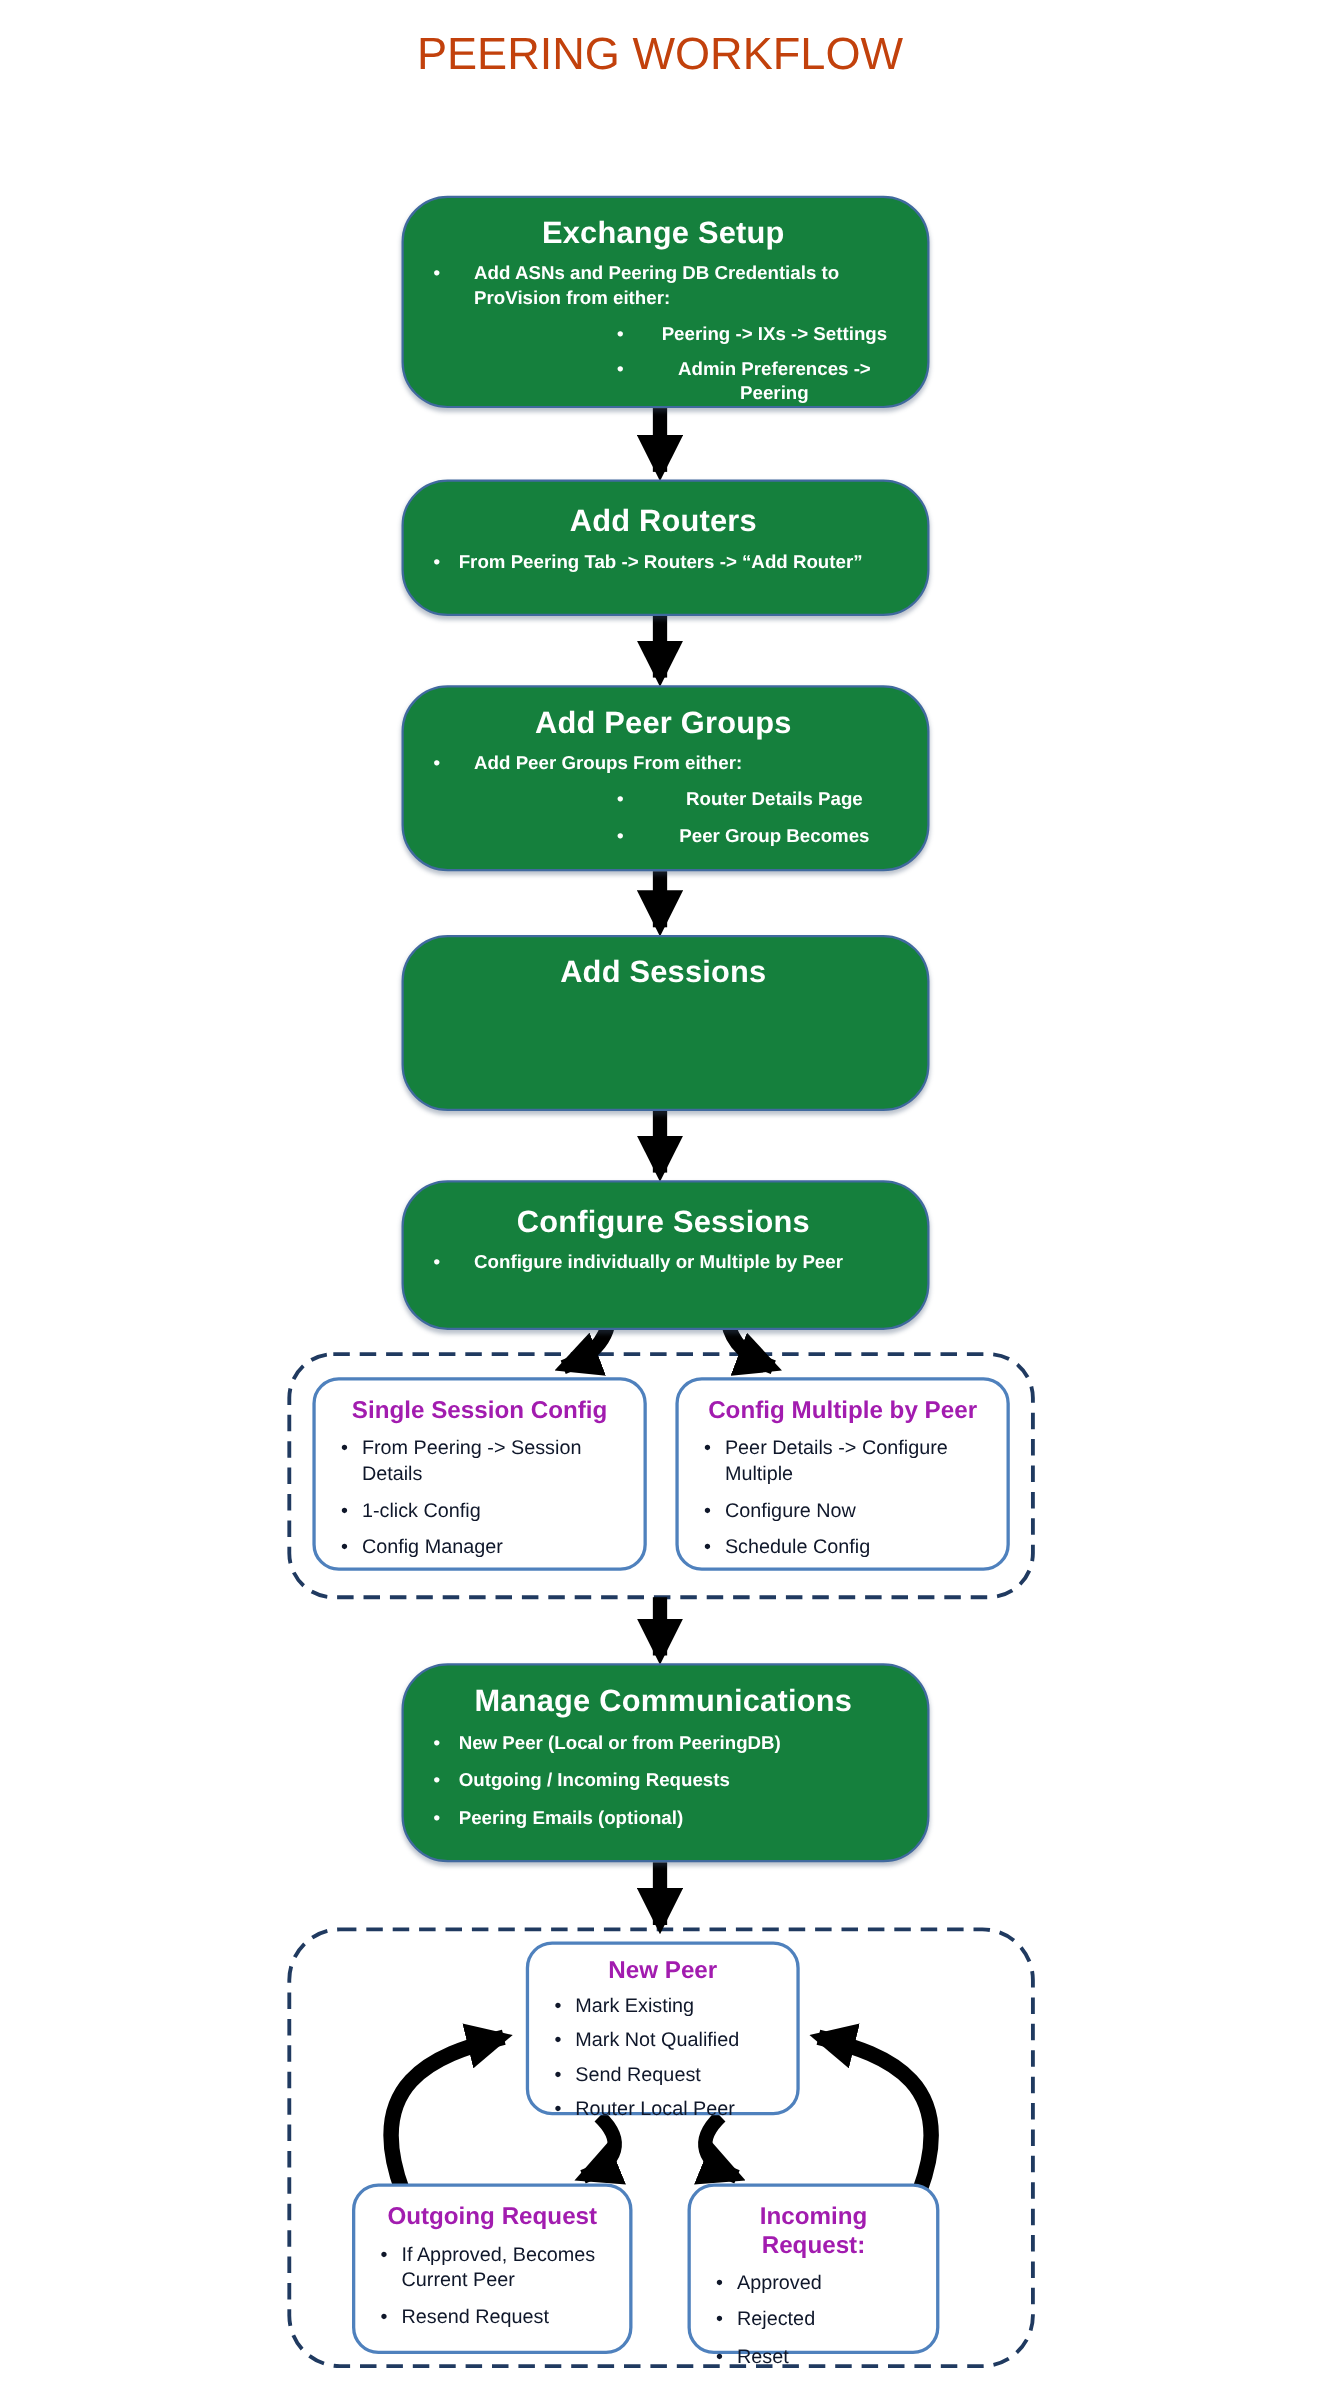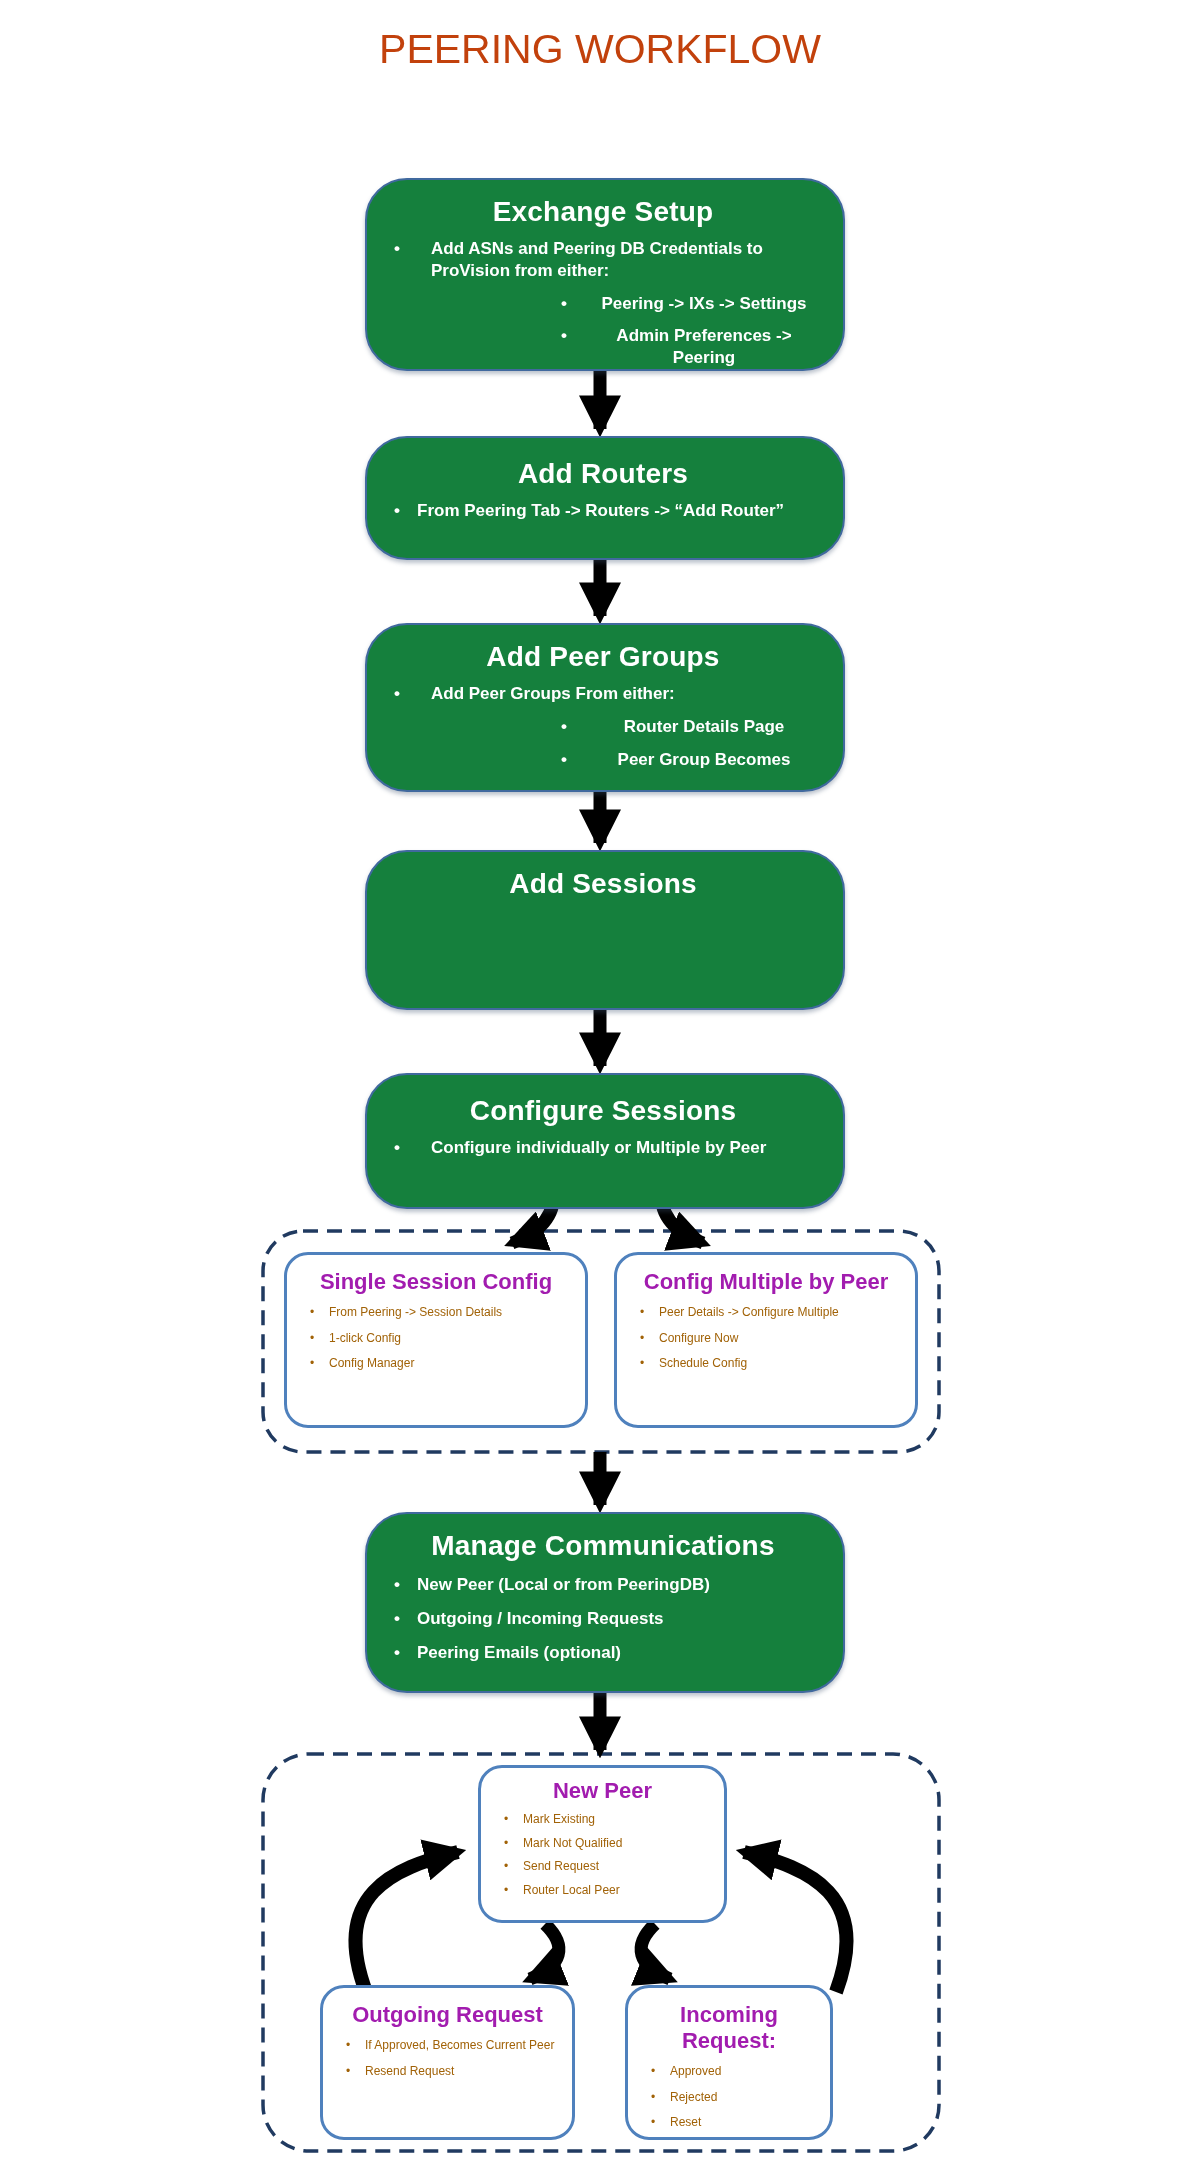--- a/index.html
+++ b/index.html
@@ -48,31 +48,31 @@
   
   .subnode {
     position:absolute; z-index:2; box-sizing:border-box;
     background:#ffffff; border:3px solid #4f81bd; border-radius:24px;
     padding:10px 14px;
   }
   .subnode h3 { margin:4px 0 10px 0; text-align:center; font-size:22px; font-weight:700; color:#a21caf; }
   .subnode ul { list-style:none; margin:0; padding:0; }
   .subnode li {
     position:relative; padding-left:28px; margin:10px 0;
-    font-size:12px; color:#a16207; line-height:1.3;
+    font-size:18px; color:#0f172a; line-height:1.3;
   }
   .subnode li::before { content:"•"; position:absolute; left:9px; }
 
   #subnode-single-session-config { left:284px; top:1252px; width:304px; height:176px; }
   #subnode-config-multiple       { left:614px; top:1252px; width:304px; height:176px; }
   #subnode-new-peer              { left:478px; top:1765px; width:249px; height:158px; padding-top:6px; }
   #subnode-new-peer h3 { margin-bottom:6px; }
   #subnode-new-peer li { margin:8px 0; }
   #subnode-outgoing-request      { left:320px; top:1985px; width:255px; height:155px; }
-  #subnode-incoming-request      { left:625px; top:1985px; width:208px; height:155px; }
+  #subnode-incoming-request      { left:625px; top:1985px; width:229px; height:155px; }
 </style>
 </head>
 <body>
 
 <h1 id="page-title">PEERING WORKFLOW</h1>
 
 <svg class="overlay" width="1200" height="2182" viewBox="0 0 1200 2182" aria-hidden="true">
   <defs>
     <marker id="ah" viewBox="0 0 10 10" refX="8" refY="5" markerWidth="42" markerHeight="42" orient="auto" markerUnits="userSpaceOnUse">
       <path d="M0,0 L10,5 L0,10 Z" fill="#000000"></path>

